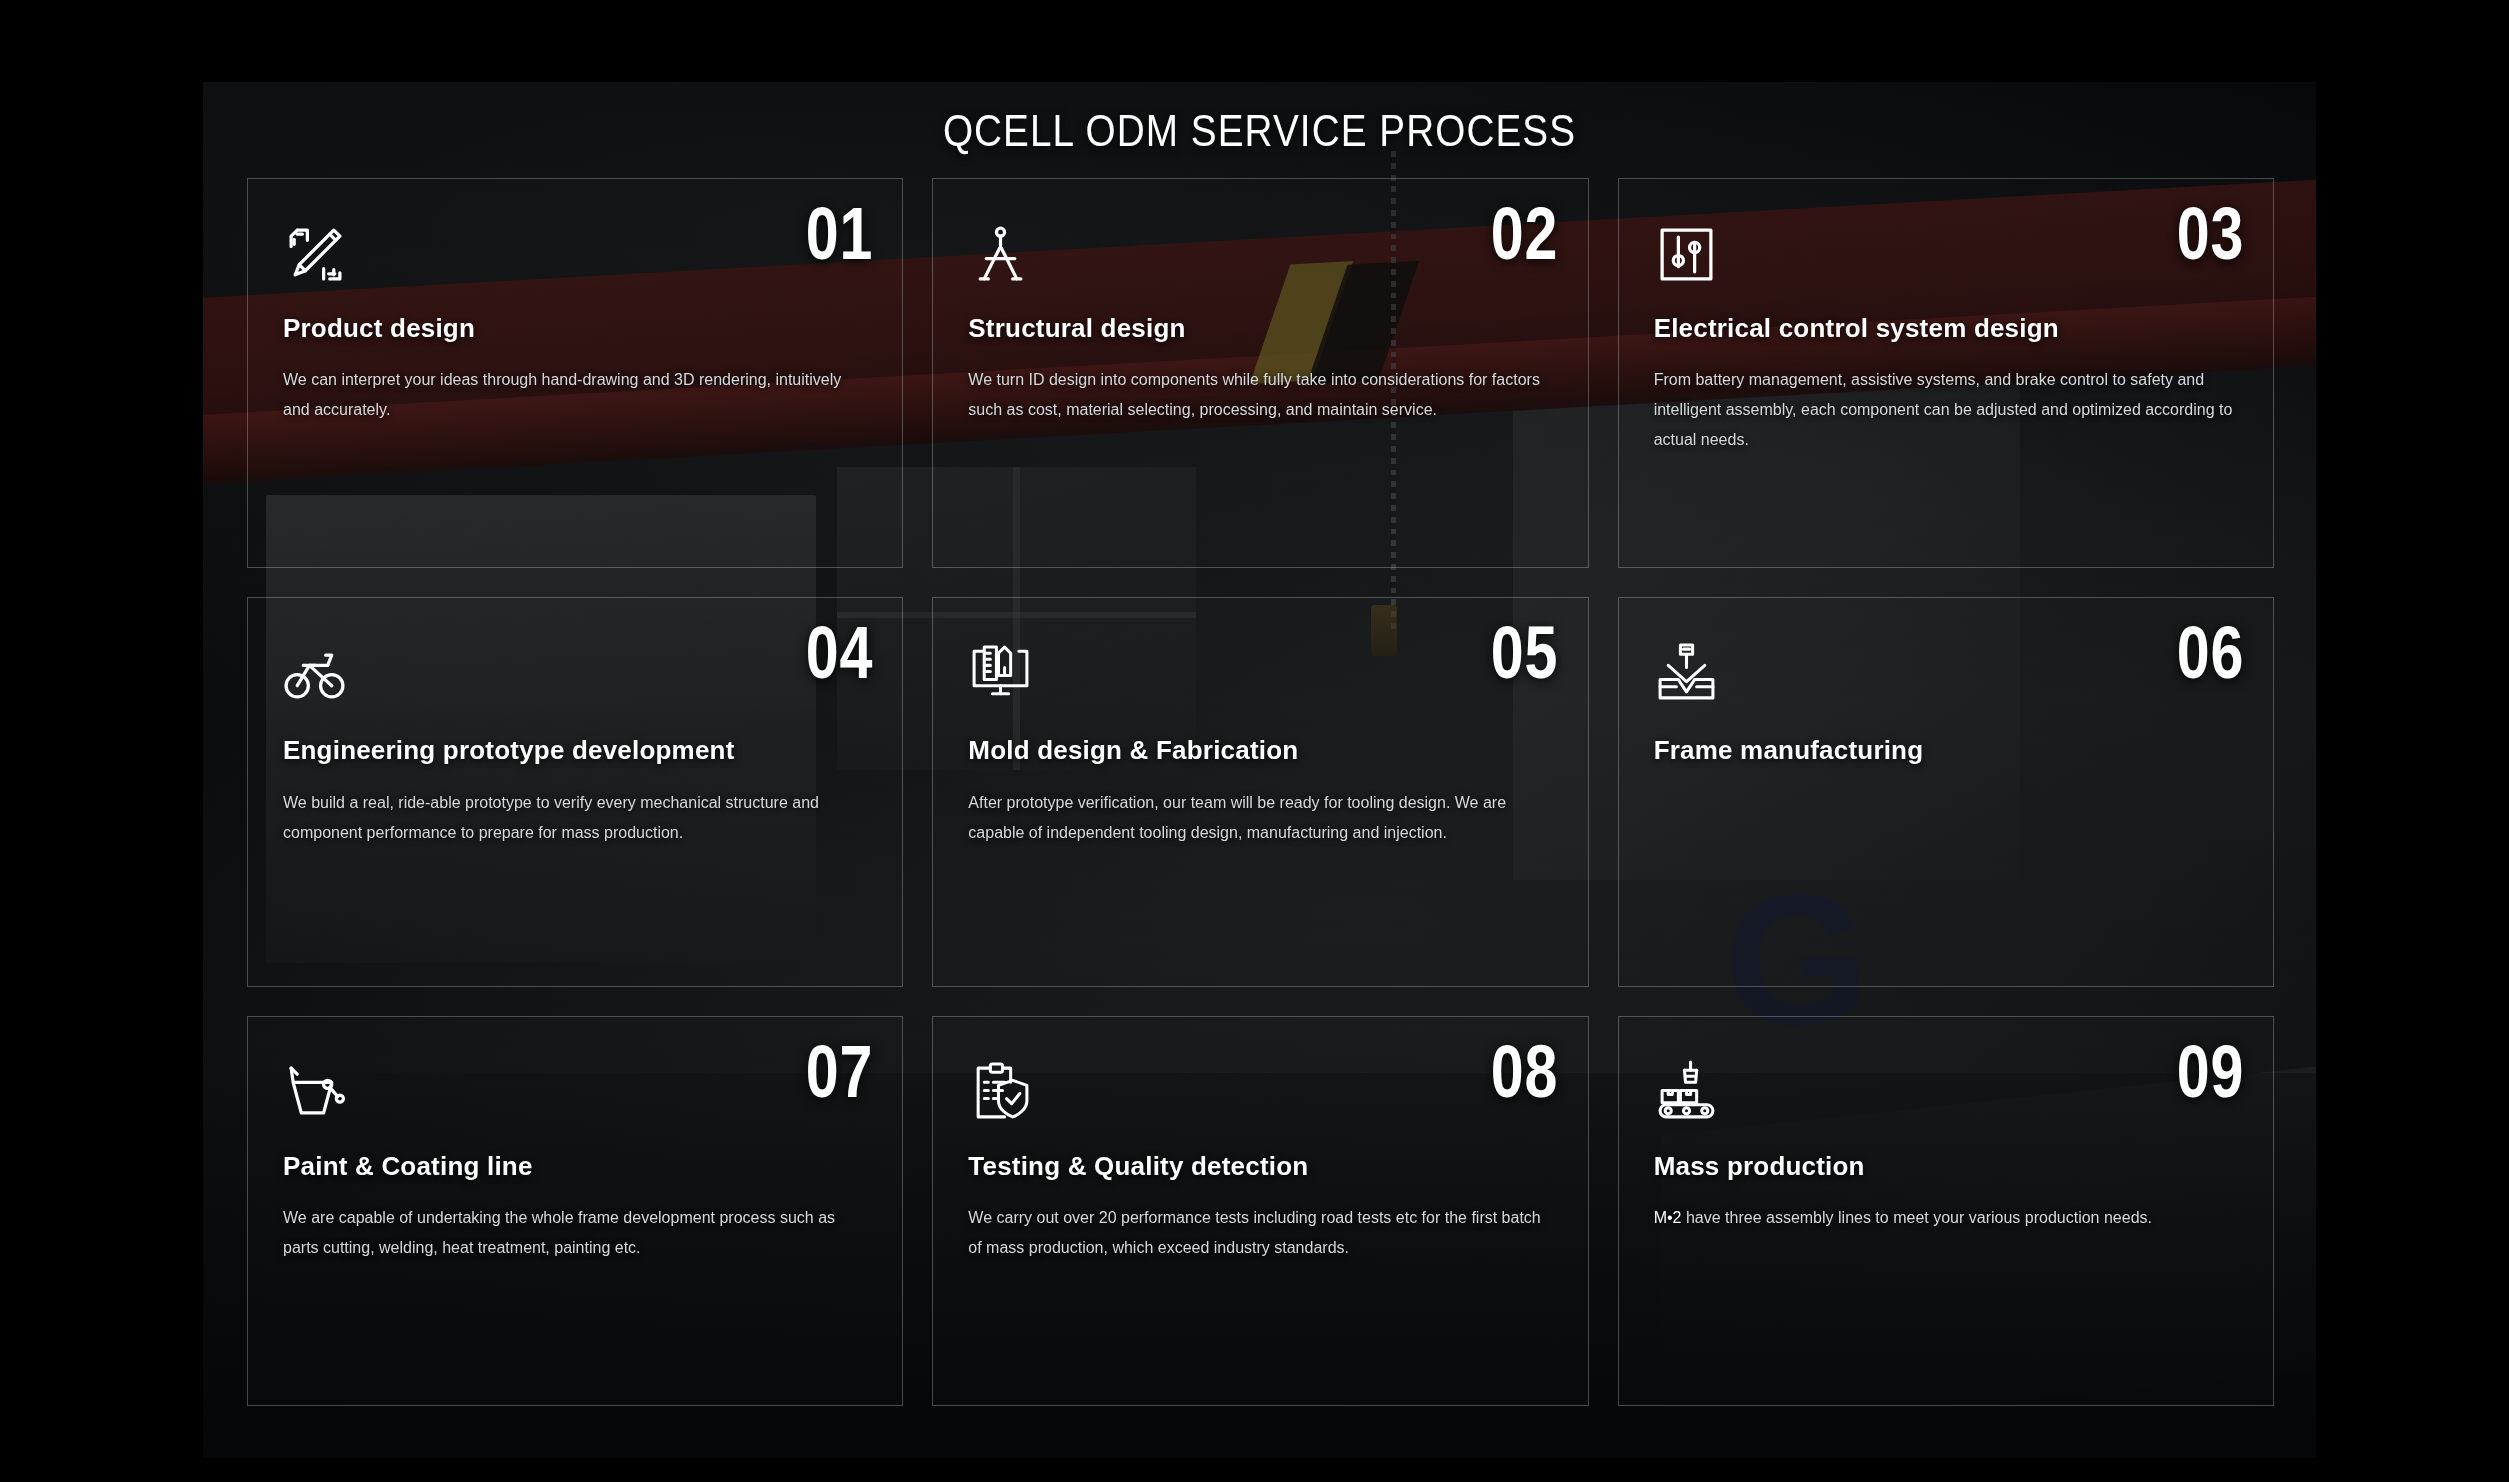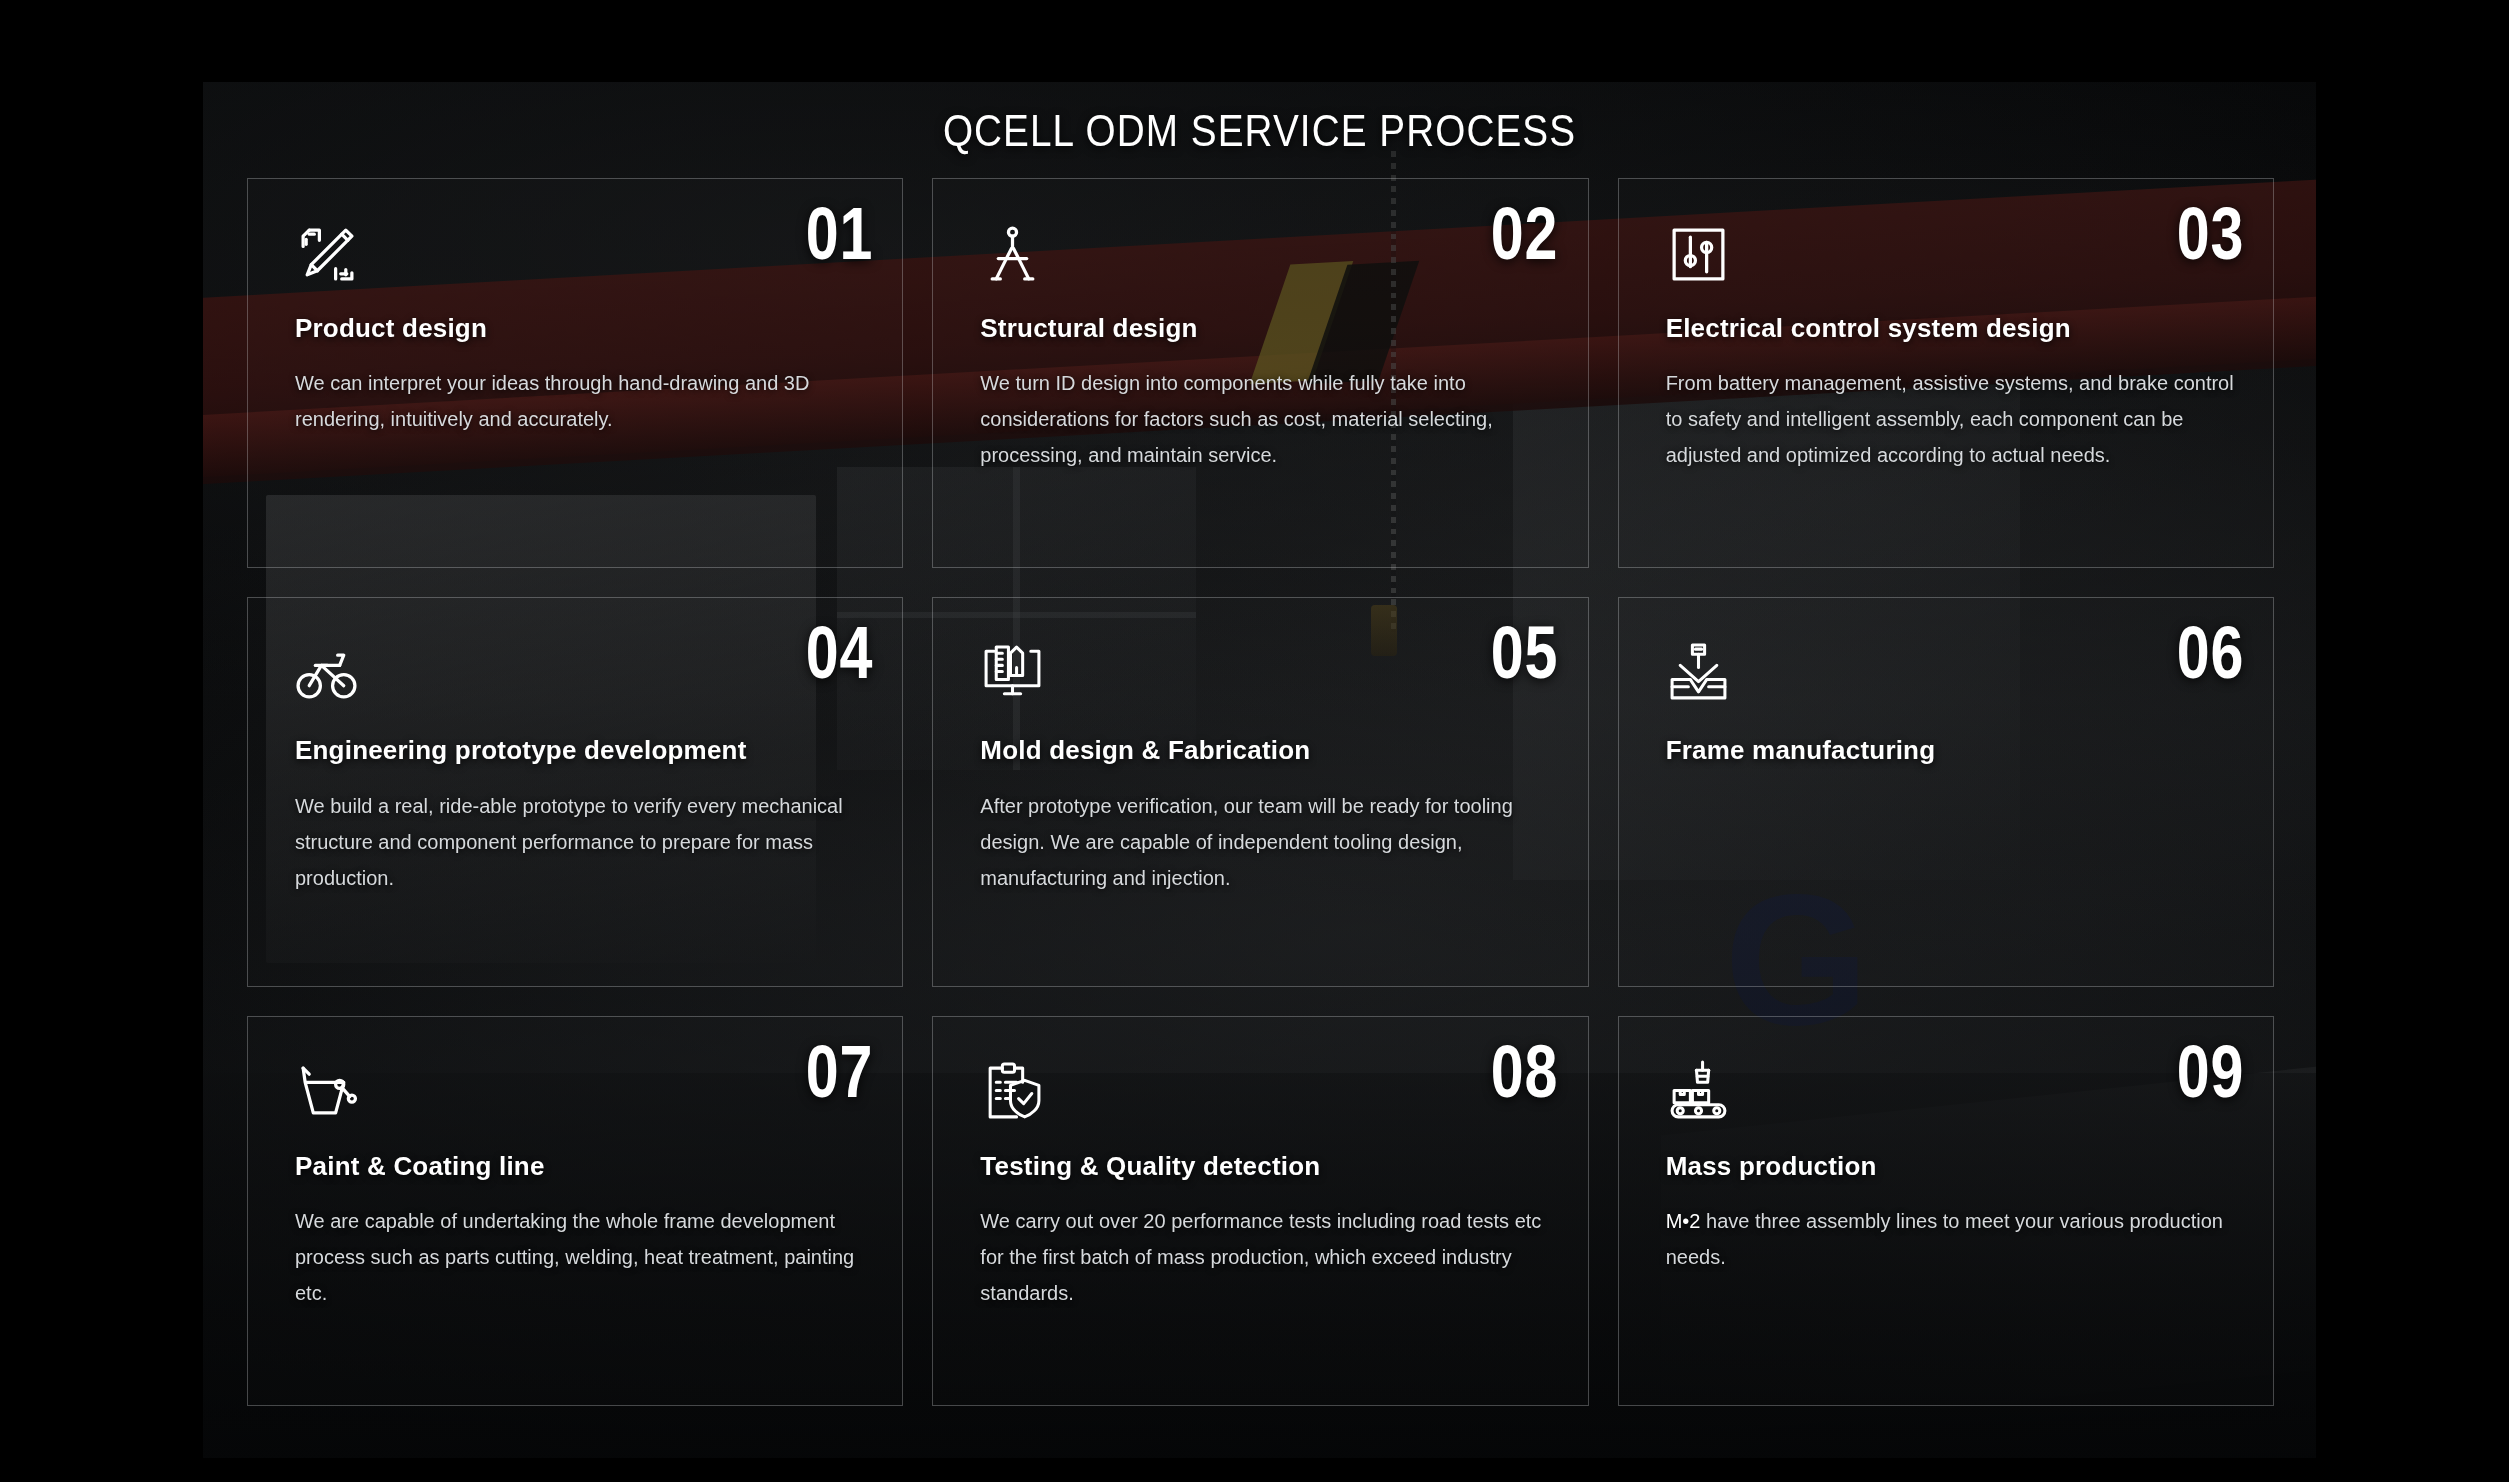--- a/index.html
+++ b/index.html
@@ -131,21 +131,21 @@
     display:grid;
     grid-template-columns:repeat(3, 1fr);
     grid-template-rows:repeat(3, 390px);
     column-gap:29px;
     row-gap:29px;
   }
 
   .card{
     position:relative;
     border:1px solid rgba(214,218,222,.30);
-    padding:43px 35px 29px 47px;
+    padding:43px 35px 29px 35px;
     background:rgba(255,255,255,.012);
   }
 
   .card-num{
     position:absolute;
     right:29px; top:21.6px;
     color:#ffffff;
     font-size:74px;
     line-height:.9;
     font-weight:700;
@@ -168,22 +168,22 @@
     font-size:26px;
     font-weight:700;
     letter-spacing:0.2px;
     margin-bottom:21.6px;
     text-shadow:0 2px 7.8px rgba(0,0,0,.85);
     white-space:nowrap;
   }
 
   .card-desc{
     color:#d6d9dc;
-    font-size:20px;
-    line-height:36px;
+    font-size:16px;
+    line-height:30px;
     font-weight:400;
     max-width:608px;
     text-shadow:0 1px 5.9px rgba(0,0,0,.9);
   }
   .card-desc b{ font-weight:400; color:#ffffff; }
 
   
   .card.tall .card-icon{ margin-bottom:29px; }
 </style>
 </head>

